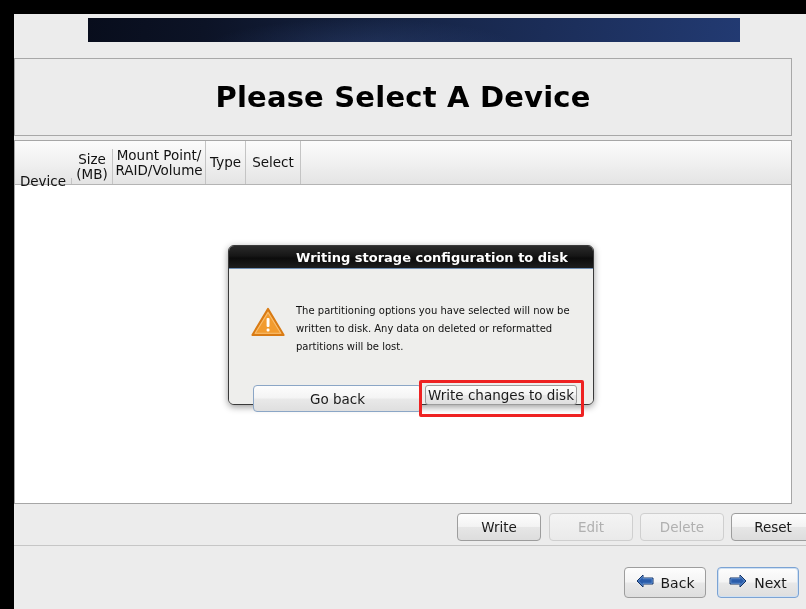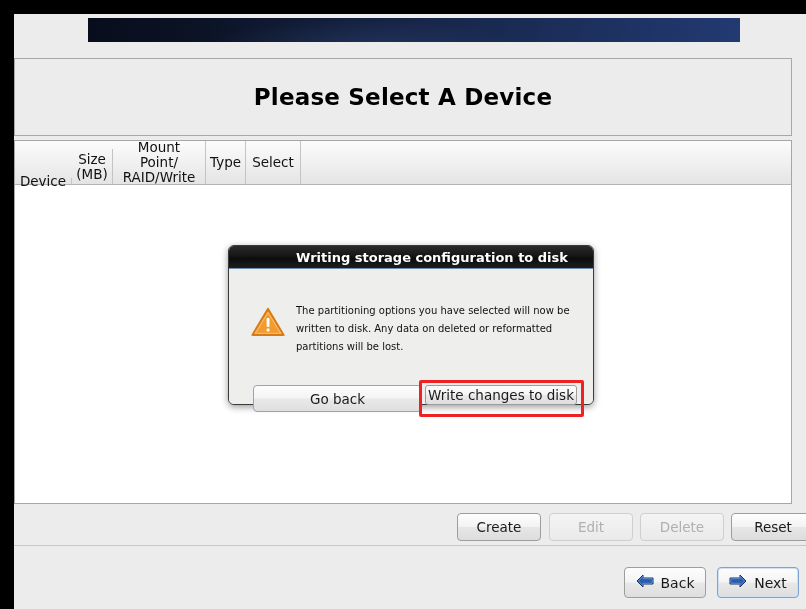--- a/index.html
+++ b/index.html
@@ -43,21 +43,21 @@
     position: absolute;
     left: 0px; top: 44px;
     width: 778px; height: 78px;
     background: #ececec;
     border: 1px solid #a8a8a8;
     display: flex;
     align-items: center;
     justify-content: center;
   }
   #page-title {
-    font-size: 23px;
+    font-size: 29px;
     font-weight: bold;
     color: #000000;
     letter-spacing: 0.2px;
   }
 
   
   #table-panel {
     position: absolute;
     left: 0px; top: 126px;
     width: 778px; height: 364px;
@@ -242,30 +242,30 @@
     <div id="title-panel">
       <div id="page-title">Please Select A Device</div>
     </div>
 
     <div id="table-panel">
       <div id="table-head">
           <div class="th" style="width: 57px; flex: 0 0 57px; margin-top: 37px;">Device</div>
           <div class="th" style="width: 41px; flex: 0 0 41px; margin-top: 8px;">Size
 (MB)</div>
           <div class="th" style="width: 93px; flex: 0 0 93px;">Mount Point/
-RAID/Write</div>
+RAID/Volume</div>
           <div class="th" style="width: 40px; flex: 0 0 40px;">Type</div>
           <div class="th" style="width: 55px; flex: 0 0 55px;">Select</div>
           <div class="th" style="width: 490px; flex: 0 0 490px;"></div>
         </div>
       <div id="table-body"></div>
     </div>
 
     <div id="action-row">
-      <div class="btn" id="btn-create">Create</div>
+      <div class="btn" id="btn-create">Write</div>
       <div class="btn disabled" id="btn-edit">Edit</div>
       <div class="btn disabled" id="btn-delete">Delete</div>
       <div class="btn" id="btn-reset">Reset</div>
     </div>
 
     <div id="separator"></div>
 
     <div id="nav-row">
       <div class="navbtn" id="btn-back">
         <span>

